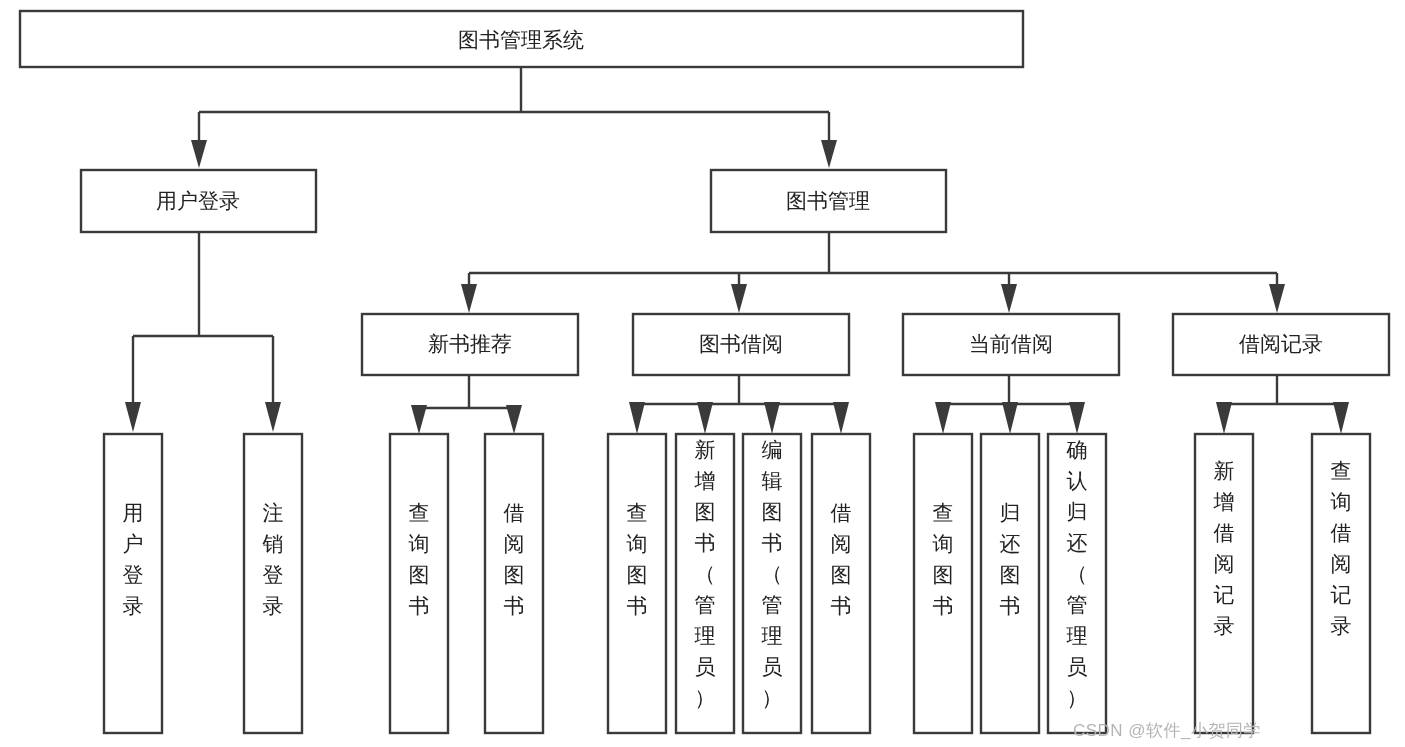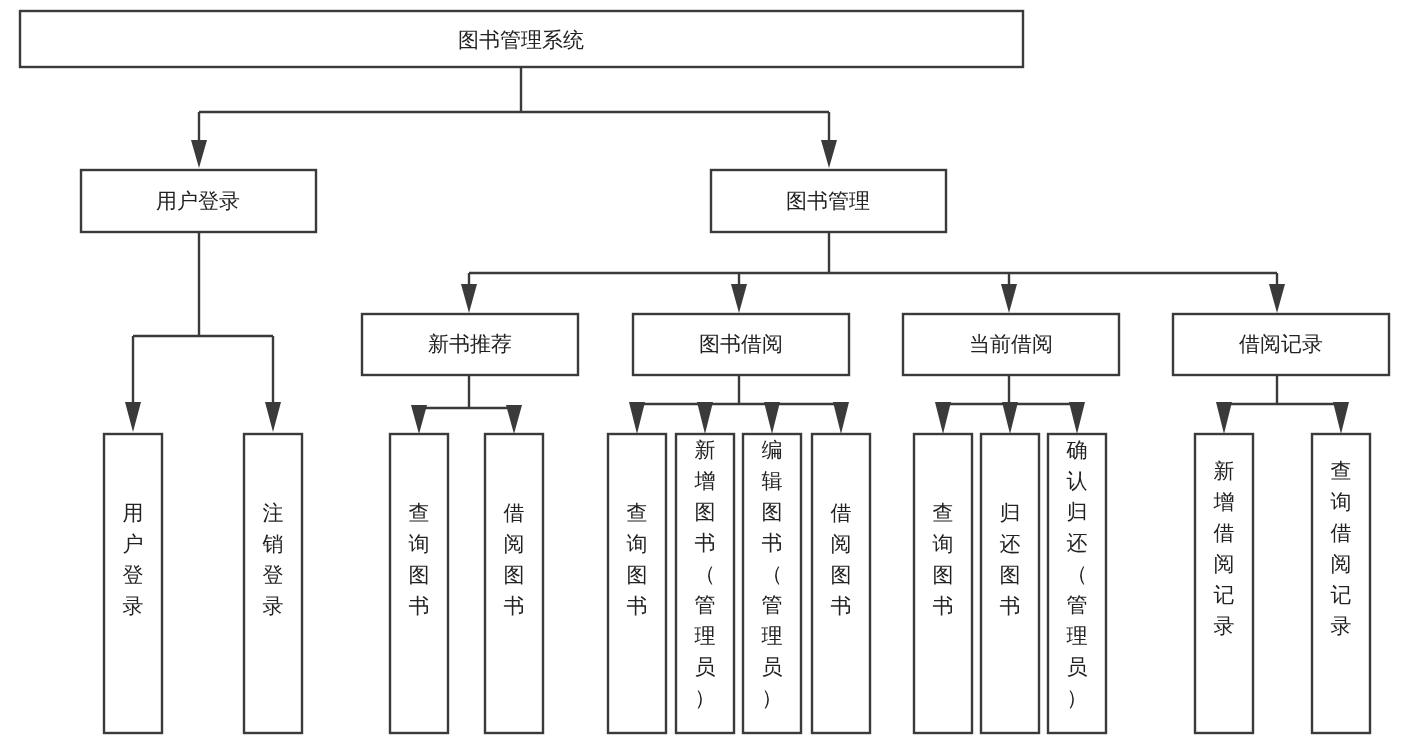--- a/index.html
+++ b/index.html
@@ -222,13 +222,14 @@
       <rect class="node-box" x="1195" y="434" width="58" height="299"></rect>
       <text class="leaf-label" x="1224" y="478"><tspan x="1224" y="478">新</tspan><tspan x="1224" y="509">增</tspan><tspan x="1224" y="540">借</tspan><tspan x="1224" y="571">阅</tspan><tspan x="1224" y="602">记</tspan><tspan x="1224" y="633">录</tspan></text>
     </g>
     <g>
       <rect class="node-box" x="1312" y="434" width="58" height="299"></rect>
       <text class="leaf-label" x="1341" y="478"><tspan x="1341" y="478">查</tspan><tspan x="1341" y="509">询</tspan><tspan x="1341" y="540">借</tspan><tspan x="1341" y="571">阅</tspan><tspan x="1341" y="602">记</tspan><tspan x="1341" y="633">录</tspan></text>
     </g>
 
   </svg>
 
+  <div class="watermark">CSDN @软件_小贺同学</div>
 </div>
 
 </body></html>

